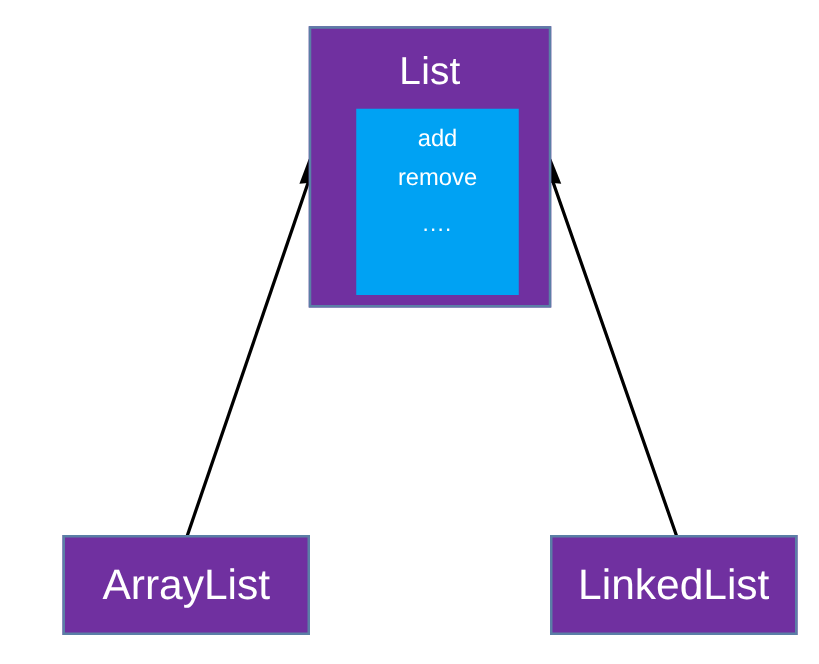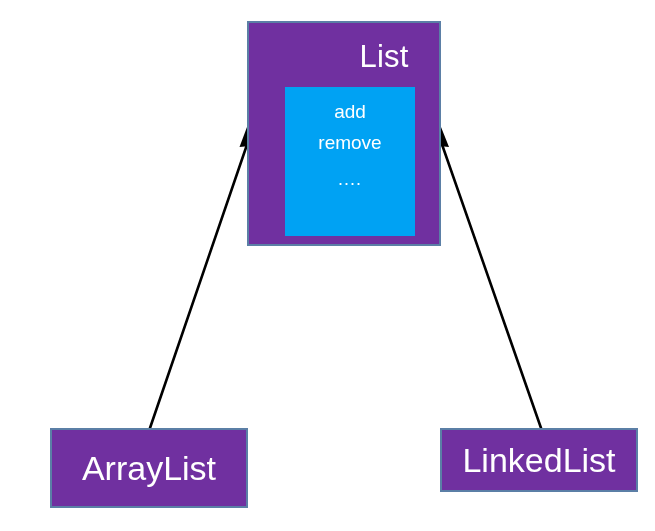--- a/index.html
+++ b/index.html
@@ -40,21 +40,20 @@
   #list-title {
     position: absolute;
     left: 0;
     top: 16px;
     width: 100%;
     text-align: center;
     color: #ffffff;
     font-size: 31px;
     line-height: 36px;
     letter-spacing: 0.2px;
-    margin-left: 40px;
   }
   #list-members {
     position: absolute;
     left: 36px;
     top: 64px;
     width: 130px;
     height: 149px;
     background: #00A2F3;
     display: flex;
     flex-direction: column;
@@ -79,21 +78,21 @@
   #node-arraylist {
     left: 50px;
     top: 428px;
     width: 198px;
     height: 80px;
   }
   #node-linkedlist {
     left: 440px;
     top: 428px;
     width: 198px;
-    height: 64px;
+    height: 80px;
   }
   .leaf-label {
     position: absolute;
     left: 0;
     top: 0;
     width: 100%;
     height: 100%;
     display: flex;
     align-items: center;
     justify-content: center;

